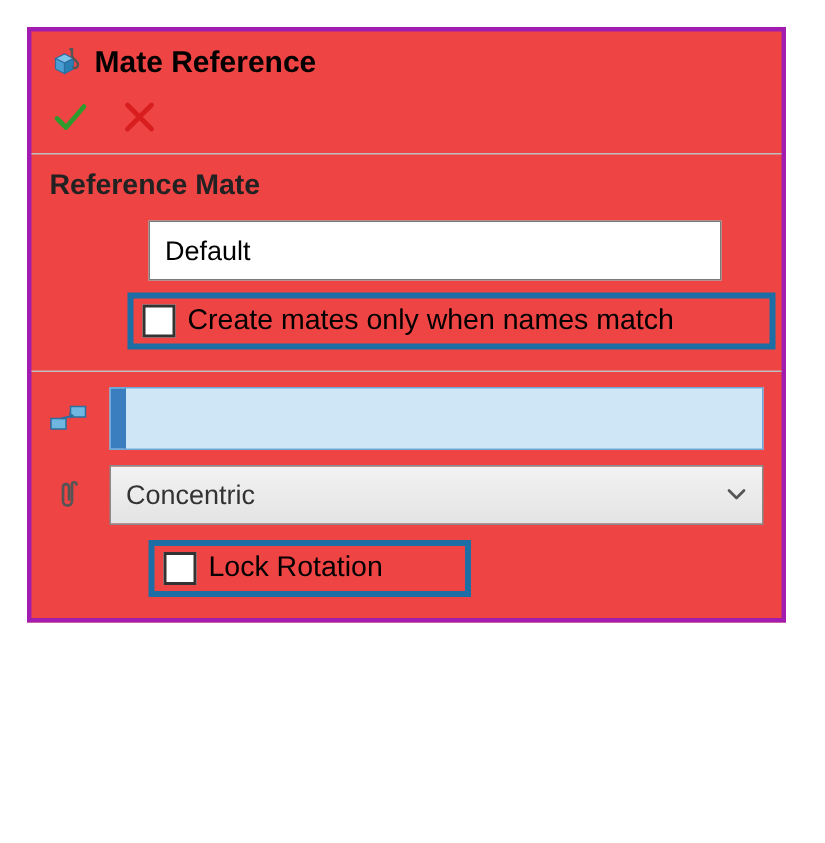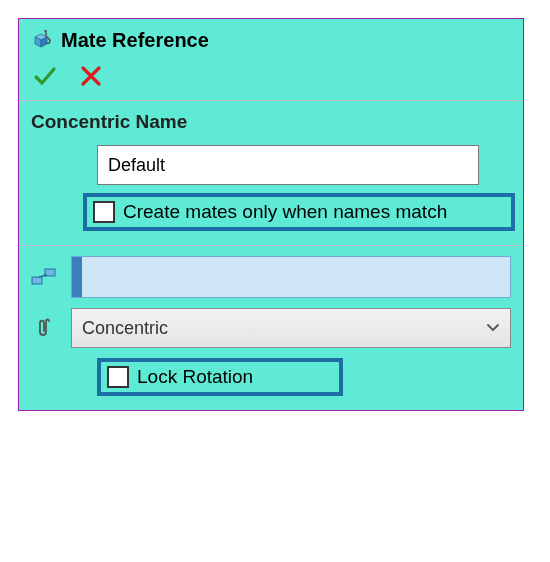--- a/index.html
+++ b/index.html
@@ -4,22 +4,22 @@
   <style>
     * { box-sizing: border-box; margin: 0; padding: 0; }
     body {
       font-family: "Segoe UI", Arial, sans-serif;
       font-size: 16px;
       background: #fff;
       padding: 18px;
     }
     .panel {
       width: 506px;
-      border: 1px solid #a21caf;
-      background: #5eead4;
+      border: 3px solid #a21caf;
+      background: #ef4444;
     }
     .panel-header {
       padding: 10px 12px 12px 12px;
       border-bottom: 1px solid #bfbfbf;
     }
     .title-row {
       display: flex;
       align-items: center;
       gap: 8px;
       margin-bottom: 12px;
@@ -90,21 +90,21 @@
       align-items: center;
       gap: 8px;
       width: 432px;
     }
     .highlight-box-2 {
       border: 4px solid #1c6ea4;
       padding: 4px 6px;
       display: flex;
       align-items: center;
       gap: 8px;
-      width: 246px;
+      width: 215px;
       margin-left: 66px;
       margin-top: 4px;
     }
     .checkbox {
       width: 22px;
       height: 22px;
       border: 2px solid #333;
       background: #fff;
       flex-shrink: 0;
       cursor: pointer;
@@ -189,21 +189,21 @@
       </span>
       <span class="cross-icon">
         <svg width="22" height="22" viewBox="0 0 22 22">
           <path d="M3 3 L19 19 M19 3 L3 19" stroke="#d81e1e" stroke-width="3.2" stroke-linecap="round"></path>
         </svg>
       </span>
     </div>
   </div>
 
   <div class="section">
-    <div class="section-title">Concentric Name</div>
+    <div class="section-title">Reference Mate</div>
     <div class="indent" style="padding-left:66px;">
       <input type="text" class="text-input" value="Default" style="">
       <div class="highlight-box" style="margin-left:-14px;">
         <span class="checkbox"></span>
         <span class="checkbox-label">Create mates only when names match</span>
       </div>
     </div>
   </div>
 
   <div class="section">

